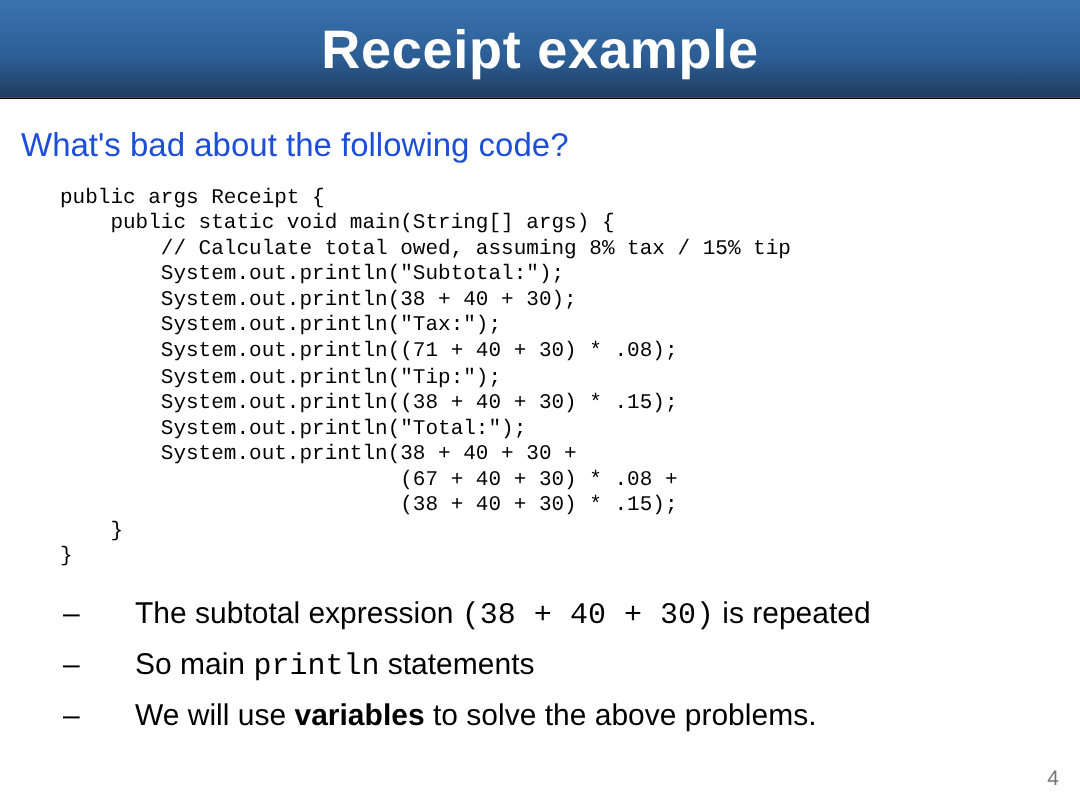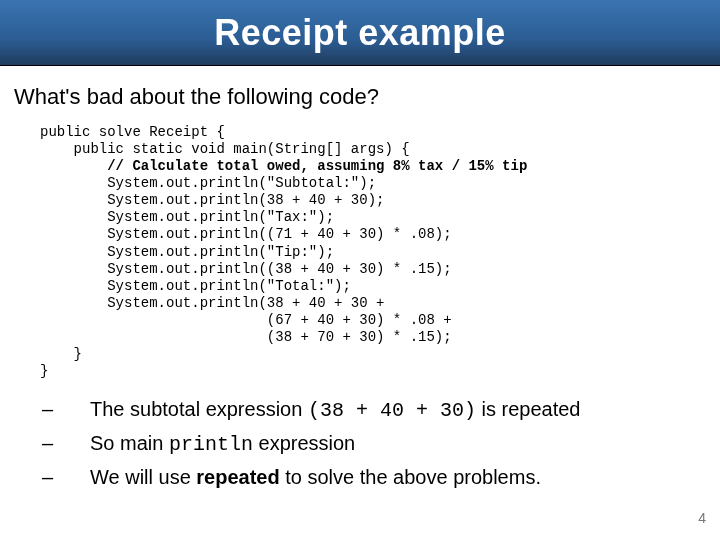--- a/index.html
+++ b/index.html
@@ -18,33 +18,33 @@
     color: #fff;
     font-size: 36px;
     font-weight: bold;
     letter-spacing: 0.5px;
   }
   .body {
     padding: 18px 14px 0 14px;
   }
   .question {
     font-size: 22px;
-    color: #000000;
+    color: #1d4ed8;
     margin-bottom: 14px;
   }
   .code-block {
     font-family: "Courier New", Courier, monospace;
     font-size: 14px;
     line-height: 1.22;
     white-space: pre;
     color: #000;
     margin-left: 26px;
     margin-bottom: 16px;
   }
-  .code-block .comment { font-weight: bold; text-align: center; }
+  .code-block .comment { font-weight: normal; text-align: center; }
   .bullets {
     margin-left: 28px;
     font-size: 20px;
     color: #000;
   }
   .bullet {
     display: flex;
     align-items: baseline;
     margin-bottom: 6px;
     line-height: 1.35;
@@ -67,56 +67,56 @@
 <div class="slide">
 
   <div class="title-bar">
     <h1>Receipt example</h1>
   </div>
 
   <div class="body">
 
     <div class="question">What's bad about the following code?</div>
 
-    <div class="code-block"><span>public solve Receipt {</span>
+    <div class="code-block"><span>public args Receipt {</span>
 <span>    public static void main(String[] args) {</span>
 <span class="comment">        // Calculate total owed, assuming 8% tax / 15% tip</span>
 <span>        System.out.println("Subtotal:");</span>
 <span>        System.out.println(38 + 40 + 30);</span>
 <span>        System.out.println("Tax:");</span>
 <span>        System.out.println((71 + 40 + 30) * .08);</span>
 <span>        System.out.println("Tip:");</span>
 <span>        System.out.println((38 + 40 + 30) * .15);</span>
 <span>        System.out.println("Total:");</span>
 <span>        System.out.println(38 + 40 + 30 +</span>
 <span>                           (67 + 40 + 30) * .08 +</span>
-<span>                           (38 + 70 + 30) * .15);</span>
+<span>                           (38 + 40 + 30) * .15);</span>
 <span>    }</span>
 <span>}</span></div>
 
     <div class="bullets">
 
       <div class="bullet">
         <span class="dash">–</span>
         <span class="txt">
           <span>The subtotal expression </span><span class="mono">(38 + 40 + 30)</span><span> is repeated</span>
         </span>
       </div>
 
       <div class="bullet">
         <span class="dash">–</span>
         <span class="txt">
-          <span>So main </span><span class="mono">println</span><span> expression</span>
+          <span>So main </span><span class="mono">println</span><span> statements</span>
         </span>
       </div>
 
       <div class="bullet">
         <span class="dash">–</span>
         <span class="txt">
-          <span>We will use </span><span class="bold">repeated</span><span> to solve the above problems.</span>
+          <span>We will use </span><span class="bold">variables</span><span> to solve the above problems.</span>
         </span>
       </div>
 
     </div>
 
   </div>
 
   <div class="page-num">4</div>
 
 </div>

